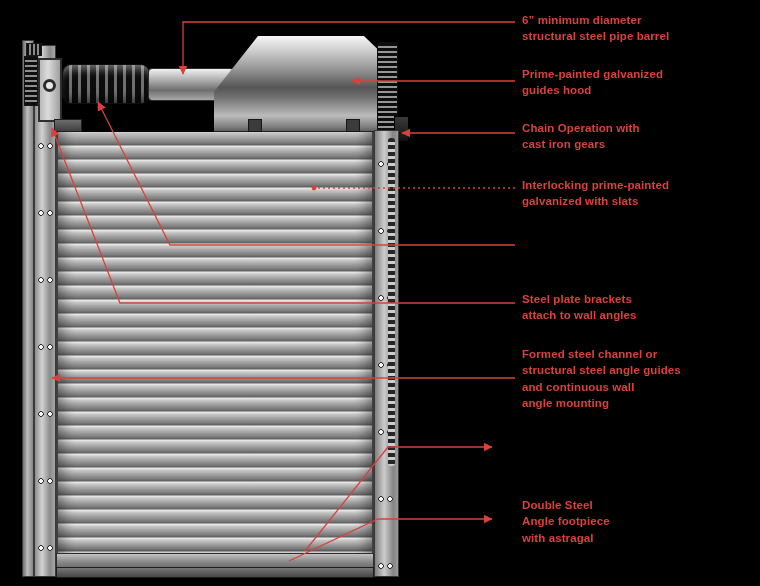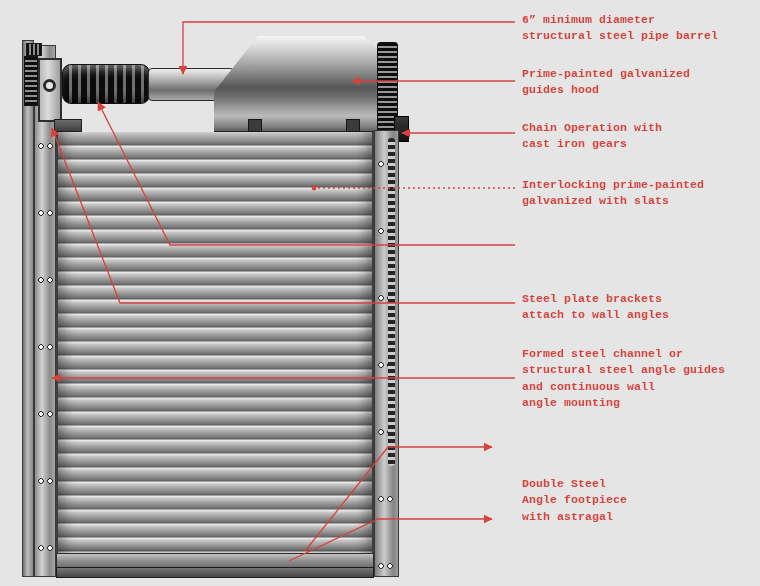--- a/index.html
+++ b/index.html
@@ -1,18 +1,18 @@
 <!DOCTYPE html>
 <html style="--red: #d9413a;"><head>
 <meta charset="utf-8">
 <style>
   html,body { margin:0; padding:0; background:#fff; }
   .stage {
-    position:relative; width:760px; height:586px; background:#e5e5e5;
-    overflow:hidden; font-family:Liberation Mono, monospace;
+    position:relative; width:760px; height:586px; background:#000000;
+    overflow:hidden; font-family:Liberation Sans, sans-serif;
   }
   .part { position:absolute; box-sizing:border-box; }
 
   
   .wall-angle-left {
     left:22px; top:40px; width:12px; height:537px;
     background:linear-gradient(90deg,#6f6f6f,#bdbdbd 45%,#858585);
     border:1px solid #3c3c3c;
   }
   .guide-left {
@@ -180,17 +180,17 @@
   <div class="callout" style="top:120px">Chain Operation with
 cast iron gears</div>
   <div class="callout" style="top:177px">Interlocking prime-painted
 galvanized with slats</div>
   <div class="callout" style="top:291px">Steel plate brackets
 attach to wall angles</div>
   <div class="callout" style="top:346px">Formed steel channel or
 structural steel angle guides
 and continuous wall
 angle mounting</div>
-  <div class="callout" style="top:476px">Double Steel
+  <div class="callout" style="top:497px">Double Steel
 Angle footpiece
 with astragal</div>
 
 </div>
 
 </body></html>

